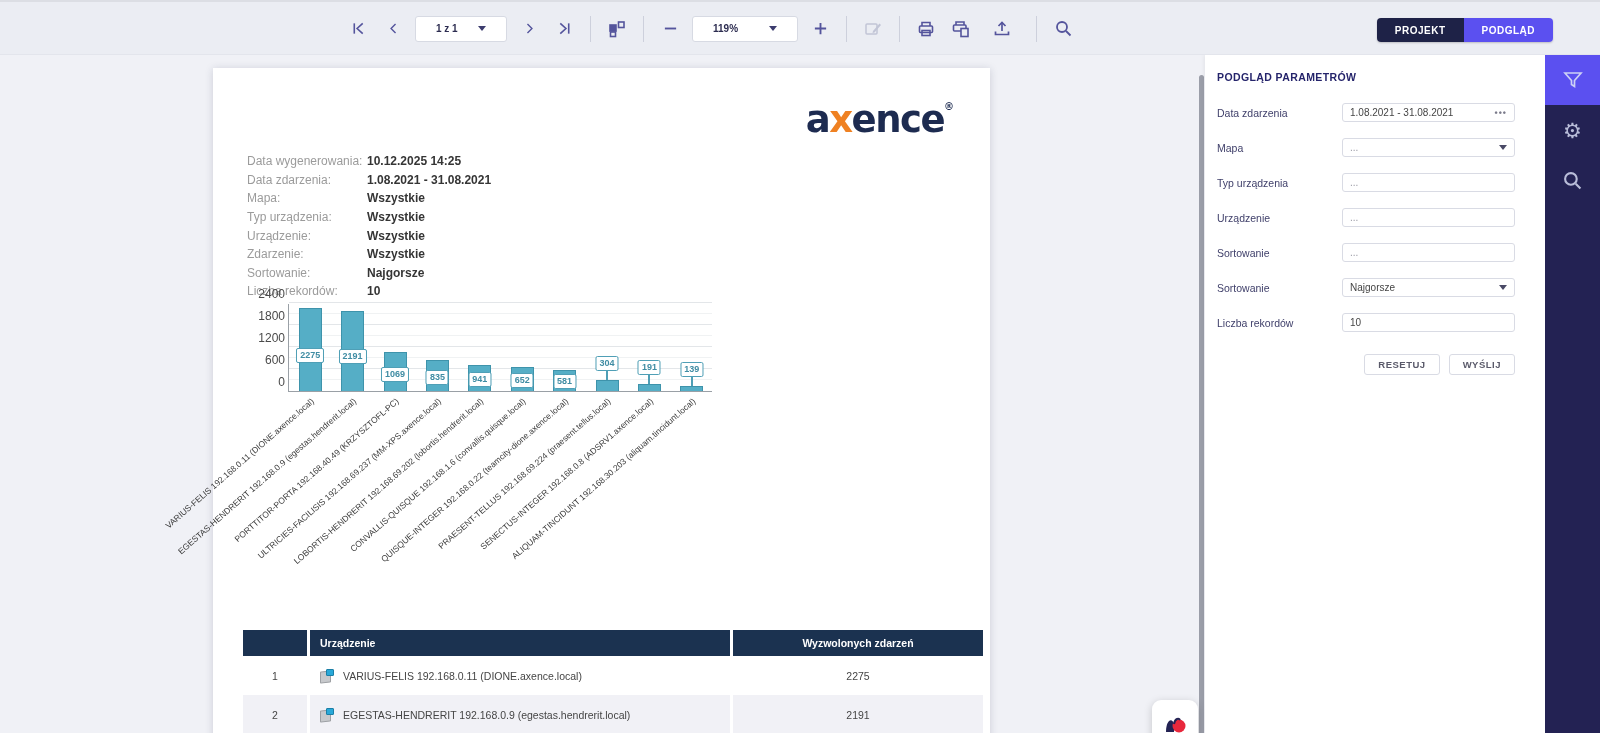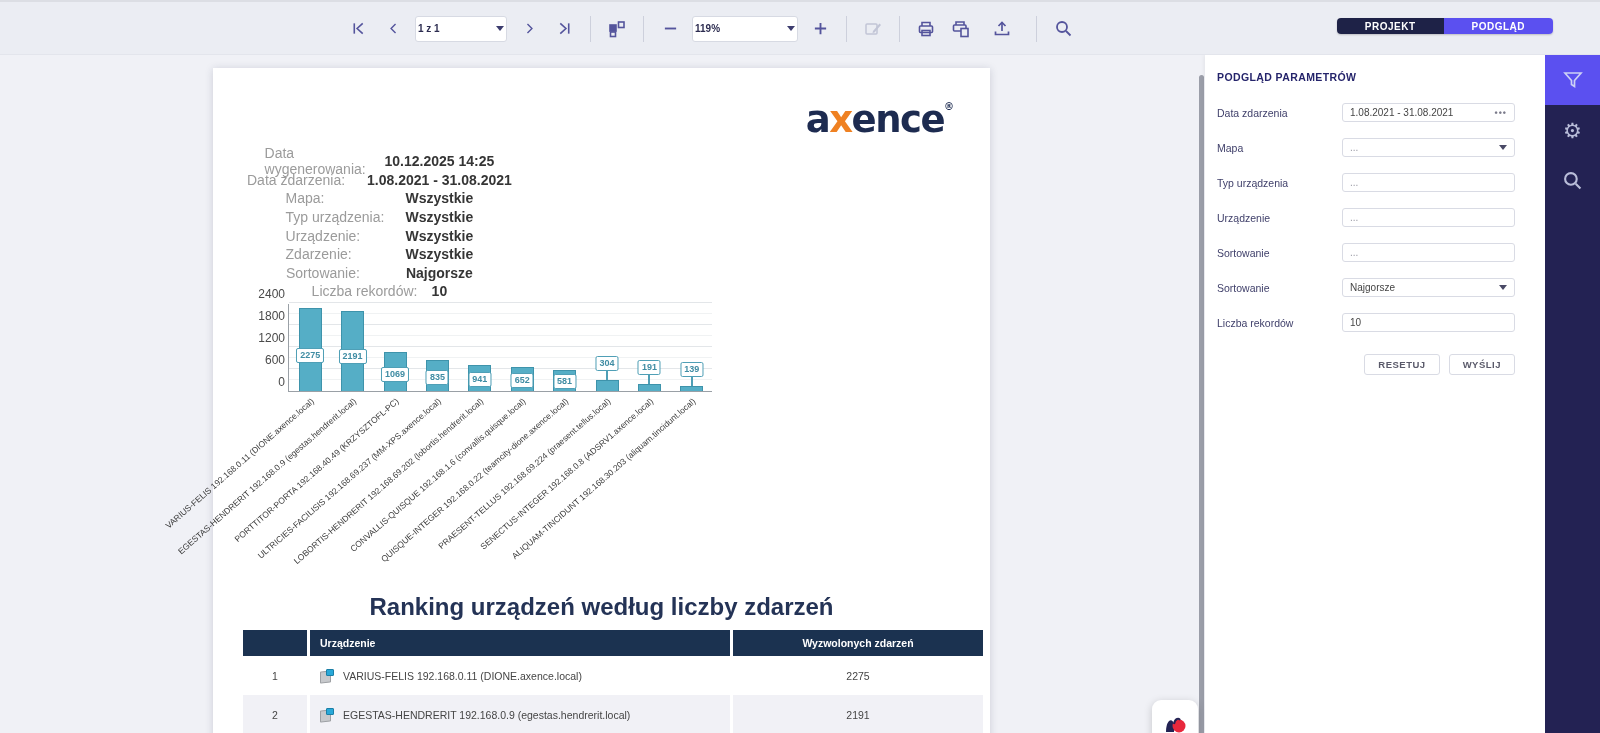--- a/index.html
+++ b/index.html
@@ -9,48 +9,48 @@
   
   .toolbar { position:absolute; left:0; top:0; width:1600px; height:55px;
     background:#ebedf3; border-top:2px solid #dcdee4; border-bottom:1px solid #e3e5ec; z-index:5; }
   .tb-group { position:absolute; left:345px; top:0; height:53px; display:flex; align-items:center; gap:9px; }
   .tb-btn { width:26px; height:26px; display:flex; align-items:center; justify-content:center;
     border-radius:3px; cursor:pointer; color:#54549c; }
   .tb-btn svg { display:block; }
   .tb-btn.disabled { color:#c2c5d6; }
   .tb-sep { width:1px; height:26px; background:#cdd0dc; margin:0 4px; }
   .tb-select { height:26px; background:#fff; border:1px solid #d7dae3; border-radius:3px;
-    display:flex; align-items:center; justify-content:space-between; padding:0 2px;
+    display:flex; align-items:center; justify-content:space-between; padding:0 20px;
     font-size:10px; font-weight:bold; color:#2c2c50; cursor:pointer; }
   .tb-select .caret { width:0; height:0; border-left:4px solid transparent; border-right:4px solid transparent;
     border-top:5px solid #3c3c6e; margin-left:8px; }
   .seg-group { position:absolute; right:47px; top:16px; display:flex; border-radius:4px; overflow:hidden;
     box-shadow:0 1px 2px rgba(0,0,0,.2); }
-  .seg-btn { height:16px; padding:0 28px; font-size:10px; font-weight:bold; letter-spacing:.5px;
+  .seg-btn { height:24px; padding:0 18px; font-size:10px; font-weight:bold; letter-spacing:.5px;
     display:flex; align-items:center; color:#fff; cursor:pointer; }
 
   
   .viewer { position:absolute; left:0; top:55px; width:1205px; height:678px; background:#f0f1f6; }
   .v-scrollbar { position:absolute; right:1px; top:20px; width:5px; height:660px;
     background:#9b9ea9; border-radius:3px; }
   .page { position:absolute; left:213px; top:13px; width:777px; height:760px; background:#fff;
     box-shadow:0 1px 8px rgba(40,45,80,.18); }
 
   
   .float-badge { position:absolute; left:1152px; top:645px; width:46px; height:50px; background:#fff;
     border-radius:9px; box-shadow:0 2px 8px rgba(0,0,0,.18); display:flex; align-items:center; justify-content:center; }
 
   
   .logo { position:absolute; right:36px; top:30px; font-size:37px; font-weight:bold;
     letter-spacing:-1.5px; color:#1d2b50; font-family:"DejaVu Sans", sans-serif; }
   .logo .lx { color:#ef8122; }
   .logo sup { font-size:10px; color:#1d2b50; vertical-align:22px; letter-spacing:0; }
 
   .meta { position:absolute; left:34px; top:84px; }
-  .meta-row { display:flex; height:18.6px; align-items:center; font-size:14px;justify-content:center; }
+  .meta-row { display:flex; height:18.6px; align-items:center; font-size:12px; }
   .meta-row .ml { width:120px; color:#9b9b9b; }
   .meta-row .mv { font-weight:bold; color:#353535; }
 
   .chart { position:absolute; left:34px; top:236px; width:480px; }
   .chart-area { position:relative; margin-left:41px; width:424px; height:88px;
     border-left:1px solid #9aa0a6; border-bottom:1px solid #9aa0a6; }
   .gridline { position:absolute; left:0; width:100%; height:1px; background:#e3e6e9; }
   .gridline.minor { background:#f0f2f3; }
   .ytick { position:absolute; right:427px; transform:translateY(-50%); font-size:12px; color:#4a4a4a;margin-left:42px; }
   .bar { position:absolute; bottom:0; background:#55aec6; border:1px solid #3e93ab; border-bottom:none; }
@@ -289,21 +289,20 @@
           <div class="xlabel" style="right: 275.6px;">ULTRICIES-FACILISIS 192.168.69.237 (MM-XPS.axence.local)</div>
           <div class="xlabel" style="right: 233.2px;">LOBORTIS-HENDRERIT 192.168.69.202 (lobortis.hendrerit.local)</div>
           <div class="xlabel" style="right: 190.8px;">CONVALLIS-QUISQUE 192.168.1.6 (convallis.quisque.local)</div>
           <div class="xlabel" style="right: 148.4px;">QUISQUE-INTEGER 192.168.0.22 (teamcity-dione.axence.local)</div>
           <div class="xlabel" style="right: 106px;">PRAESENT-TELLUS 192.168.69.224 (praesent.tellus.local)</div>
           <div class="xlabel" style="right: 63.6px;">SENECTUS-INTEGER 192.168.0.8 (ADSRV1.axence.local)</div>
           <div class="xlabel" style="right: 21.2px;">ALIQUAM-TINCIDUNT 192.168.30.203 (aliquam.tincidunt.local)</div>
         </div>
     </div>
 
-    <div class="doc-title">Ranking urządzeń według liczby zdarzeń</div>
 
     <table class="dtable">
       <thead>
         <tr>
           <th class="col-rank"></th>
           <th class="col-dev">Urządzenie</th>
           <th class="col-ev">Wyzwolonych zdarzeń</th>
         </tr>
       </thead>
       <tbody>

